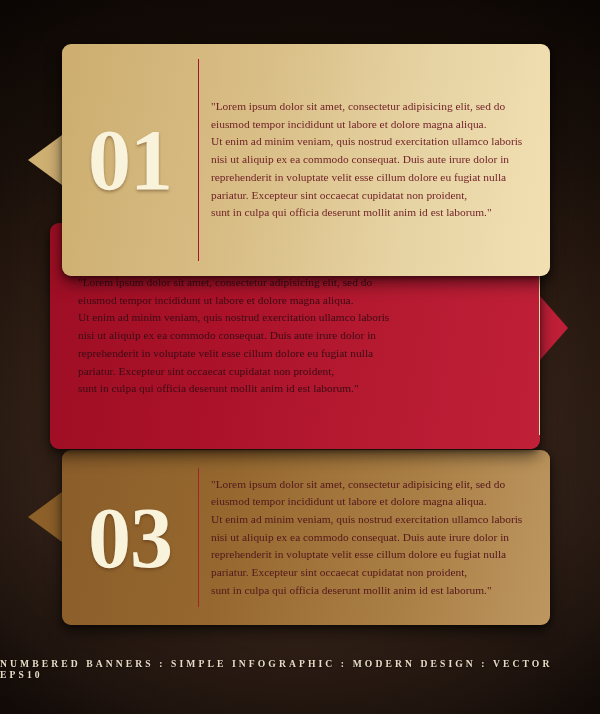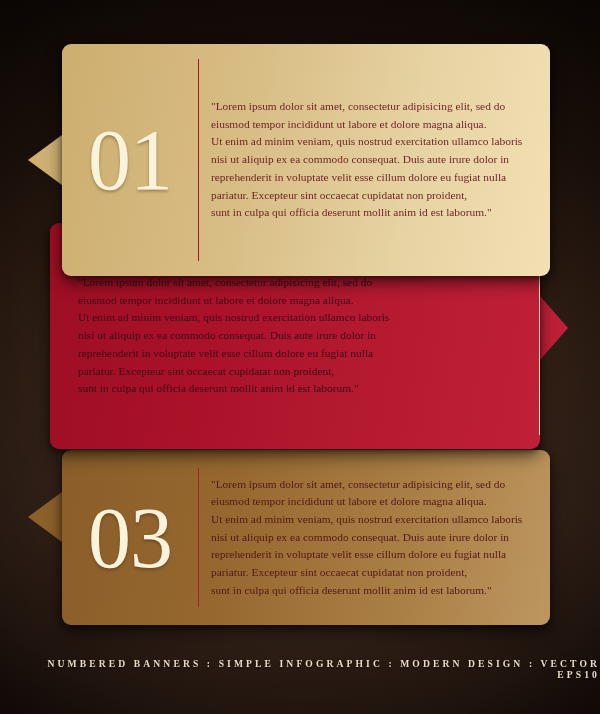--- a/index.html
+++ b/index.html
@@ -107,21 +107,21 @@
   }
   .content.reverse { flex-direction: row-reverse; }
 
   .numcell {
     flex: 0 0 auto;
     width: 136px;
     text-align: center;
     color: #f9f3dc;
     font-family: "Liberation Serif", serif;
     font-size: 86px;
-    font-weight: 400;
+    font-weight: 700;
     line-height: 1;
     letter-spacing: -1px;
     text-shadow: 0 2px 3px rgba(60,30,10,0.35);
   }
   #banner2 .numcell {
     color: #fbf5dd;
     text-shadow: 0 2px 4px rgba(80,0,10,0.45);
   }
 
   .divider {
@@ -143,21 +143,21 @@
     line-height: 1.55;
   }
   #banner2 .textcell { color: #3a0b14; text-align: left; padding: 0 12px 0 28px; }
   #banner3 .textcell { color: #53161c; }
   .textcell p { margin: 0; white-space: nowrap; }
 
   
   .footer {
     position: absolute;
     left: 0; right: 0; bottom: 34px;
-    text-align: right;
+    text-align: left;
     color: #e8dcc6;
     font-family: "Liberation Serif", serif;
     font-size: 9.6px;
     font-weight: 700;
     letter-spacing: 3.1px;
     text-shadow: 0 1px 2px rgba(0,0,0,0.6);
   }
 </style>
 </head>
 <body>

